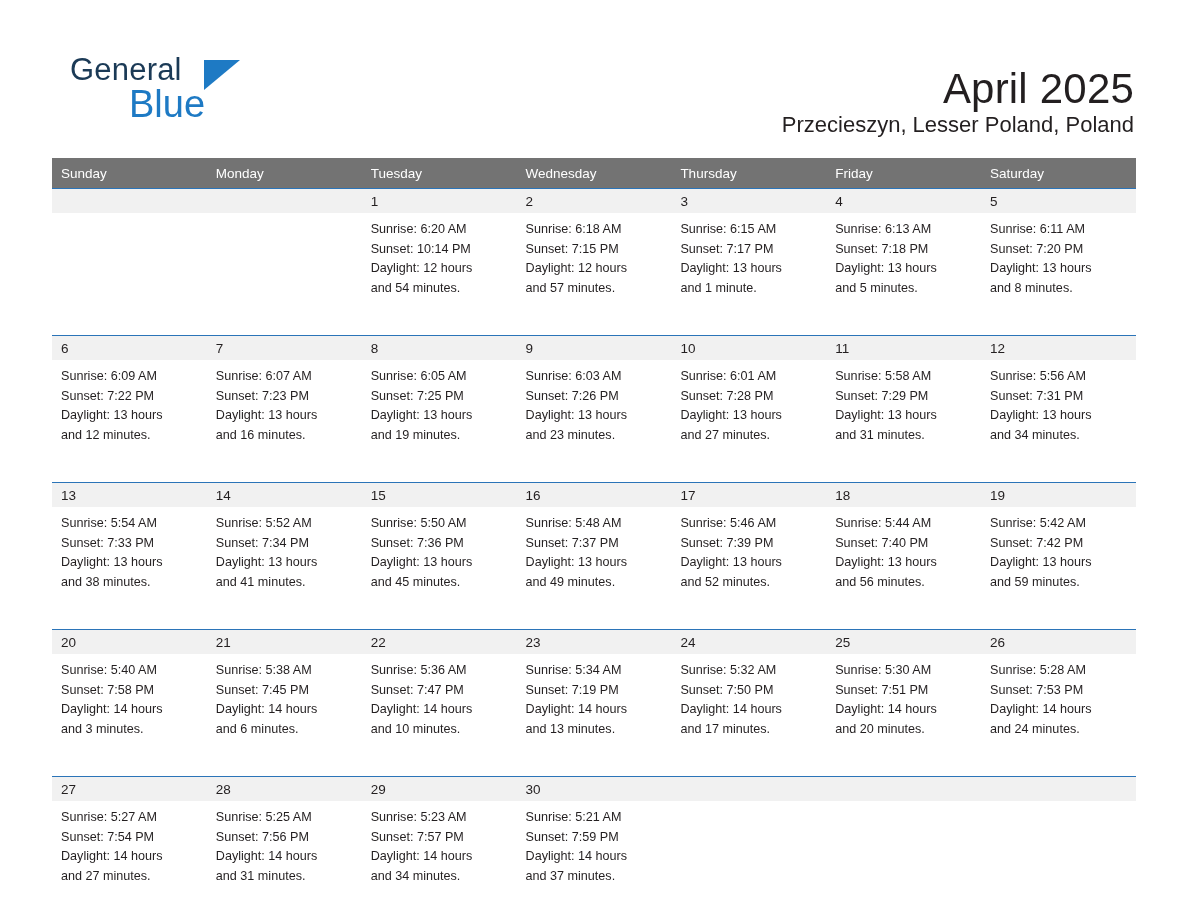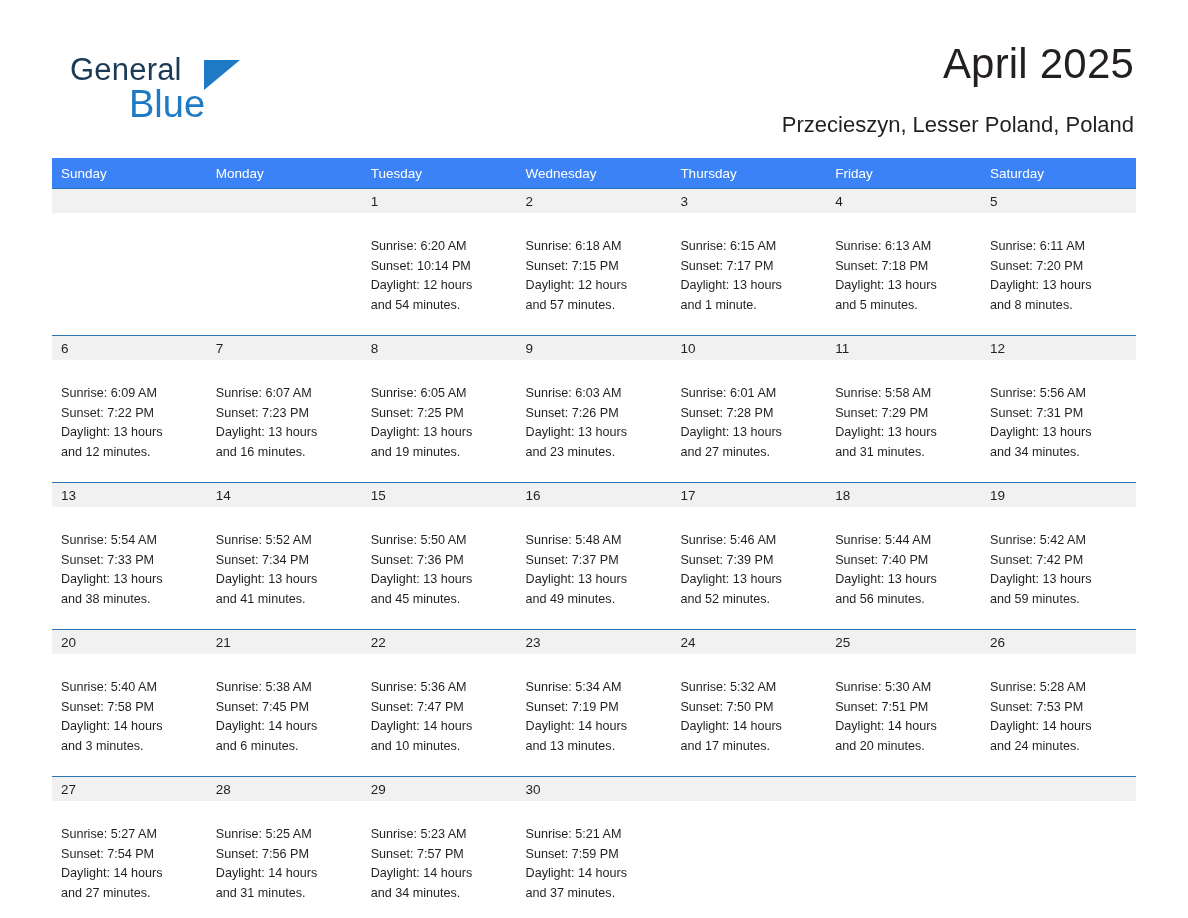--- a/index.html
+++ b/index.html
@@ -59,21 +59,21 @@
     left: 148px;
     top: 8px;
     width: 0;
     height: 0;
     border-left: 36px solid #1e7ac4;
     border-bottom: 30px solid transparent;
   }
   .title {
     position: absolute;
     right: 54px;
-    top: 40px;
+    top: 65px;
     font-size: 42px;
     font-weight: normal;
     color: #231f20;
     letter-spacing: 0.2px;
     text-align: right;
   }
   .subtitle {
     position: absolute;
     right: 54px;
     top: 112px;
@@ -85,21 +85,21 @@
   
   .calendar {
     position: absolute;
     left: 52px;
     top: 158px;
     width: 1084px;
     border-collapse: collapse;
     table-layout: fixed;
   }
   .calendar th {
-    background: #3b82f6;
+    background: #737373;
     color: #ffffff;
     font-size: 13.5px;
     font-weight: normal;
     text-align: left;
     padding: 7px 0 7px 9px;
     height: 16px;
     border: none;
   }
   .calendar td {
     width: 154.8px;
@@ -124,21 +124,21 @@
   }
   .daycell.blank .datenum-wrap {
     background: #f1f1f1;
   }
   .datenum {
     font-size: 13.5px;
     color: #231f20;
     line-height: 18px;
   }
   .info {
-    padding: 24px 10px 0 9px;
+    padding: 7px 10px 0 9px;
     font-size: 12.6px;
     line-height: 19.6px;
     color: #231f20;
   }
   .info div {
     white-space: nowrap;
   }
   .rowline td {
     border-top: 1.6px solid #2b74b8;
   }

